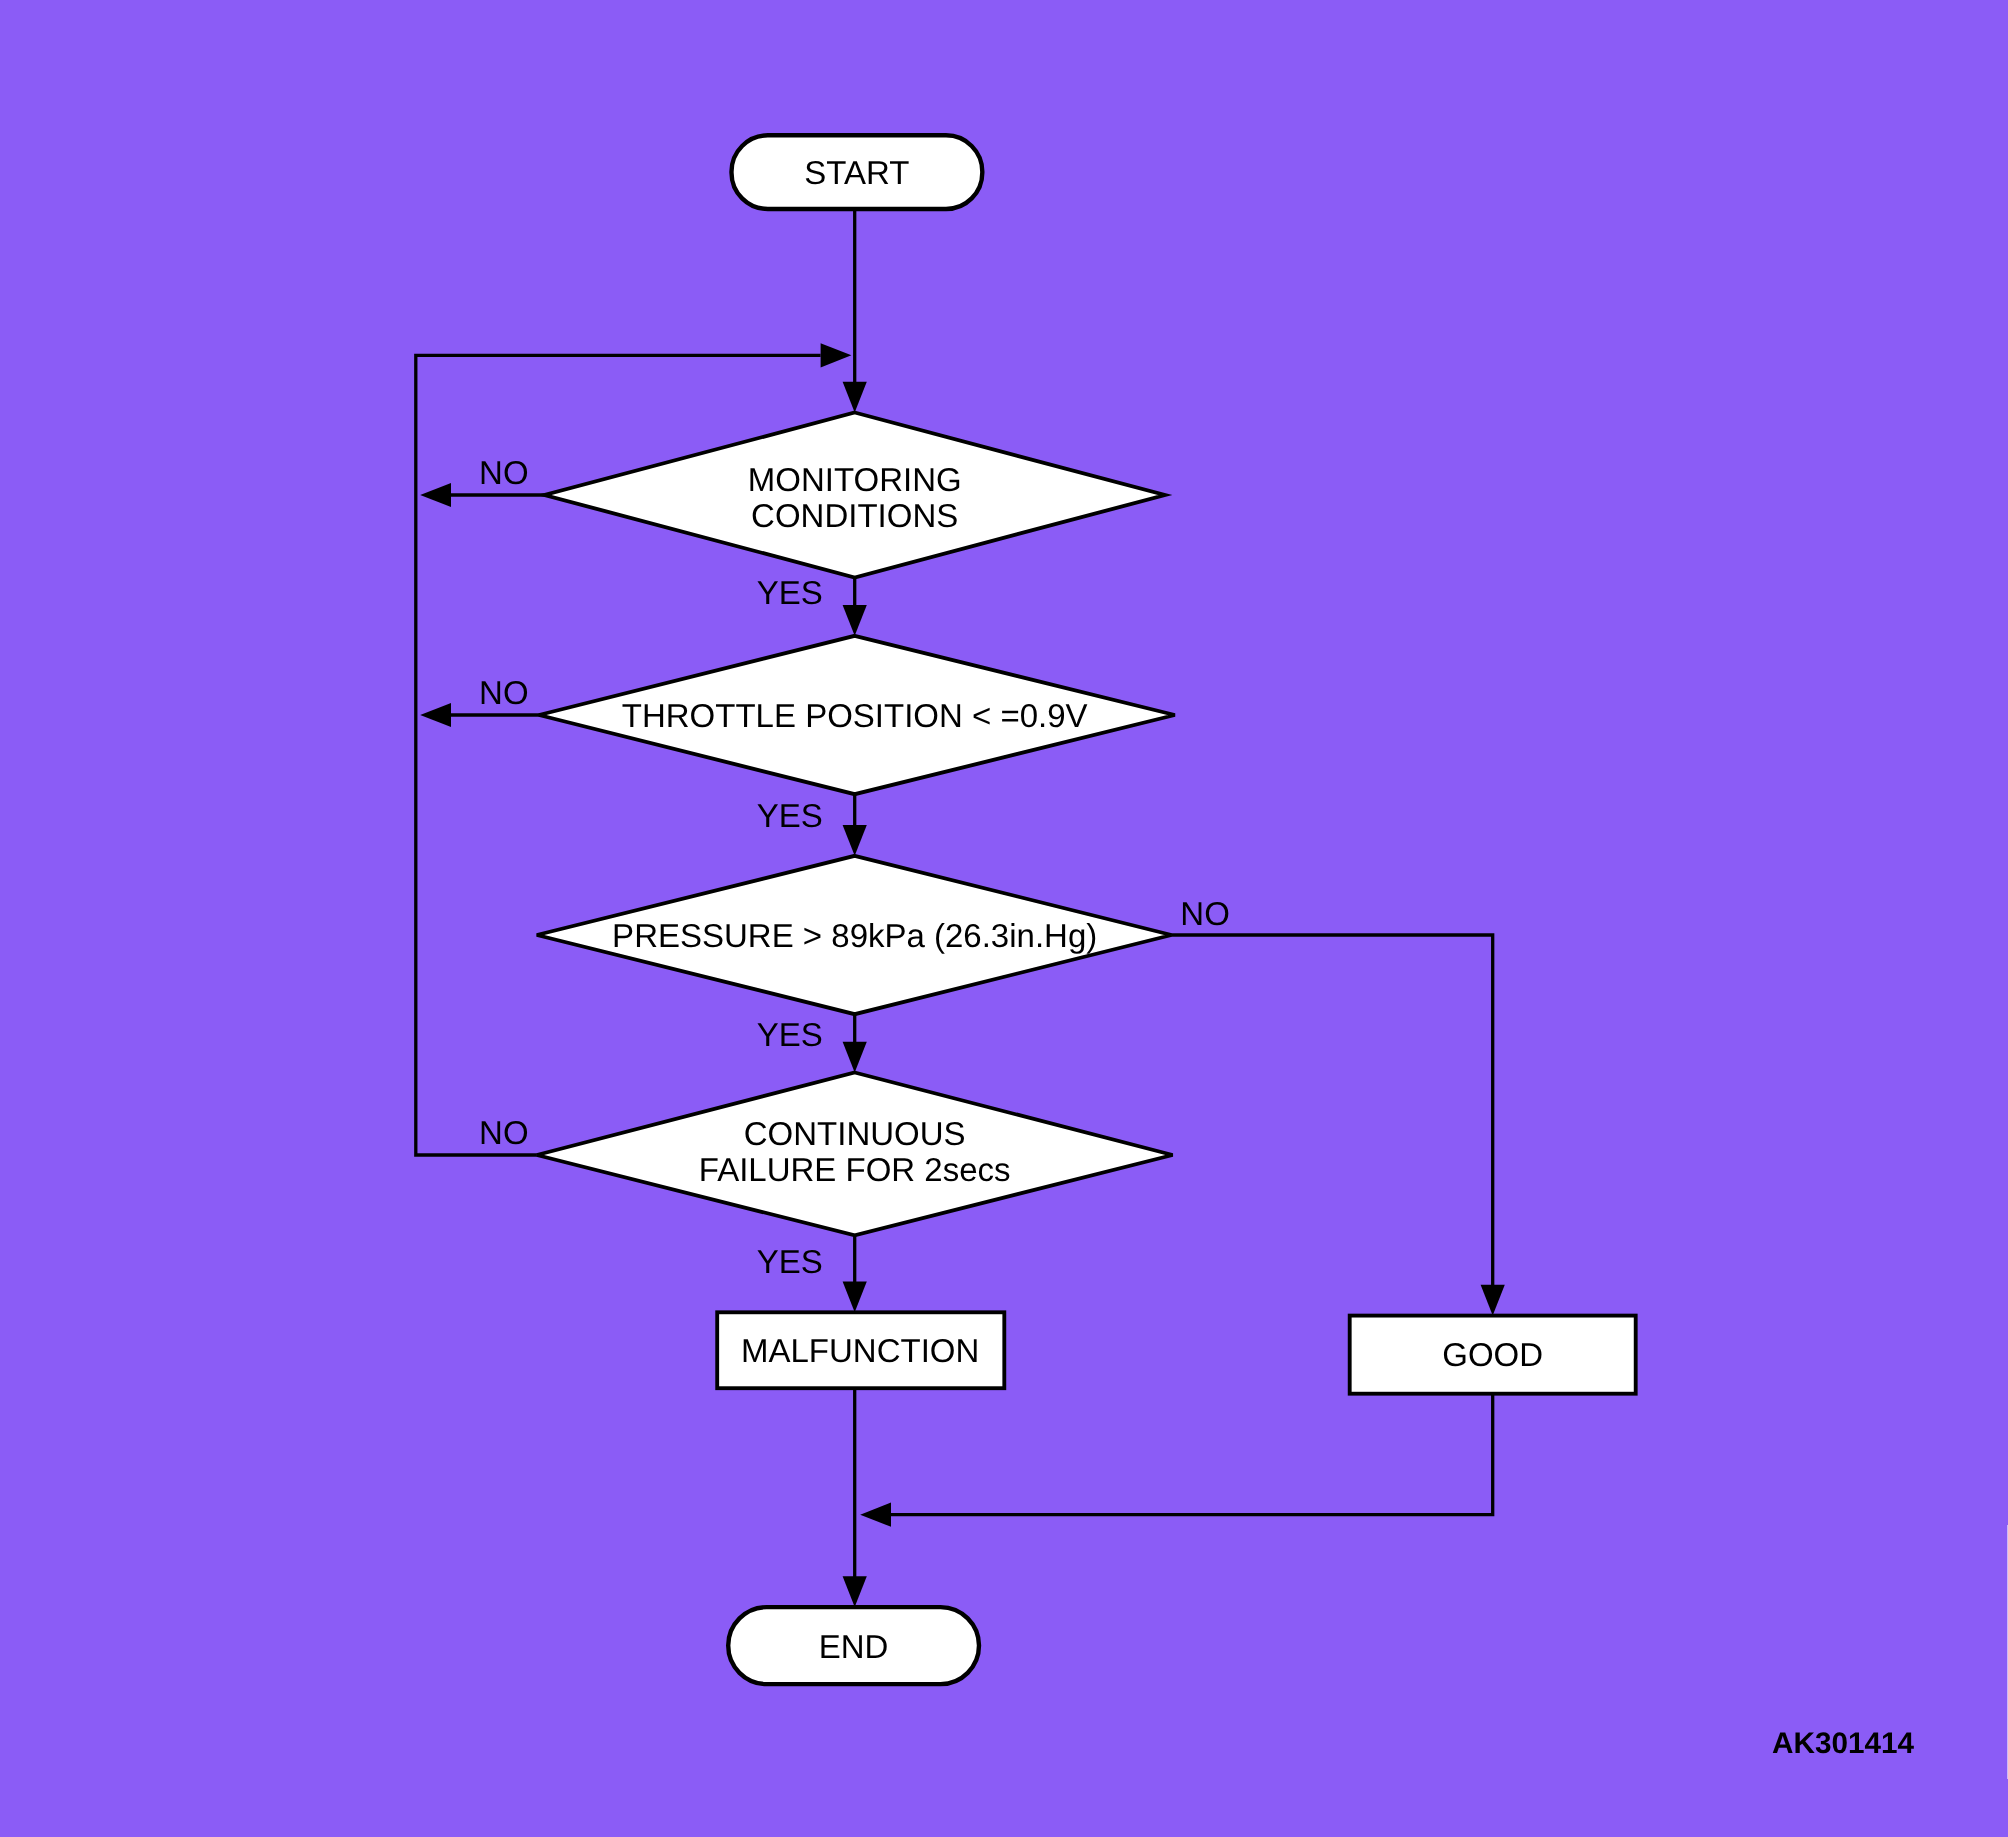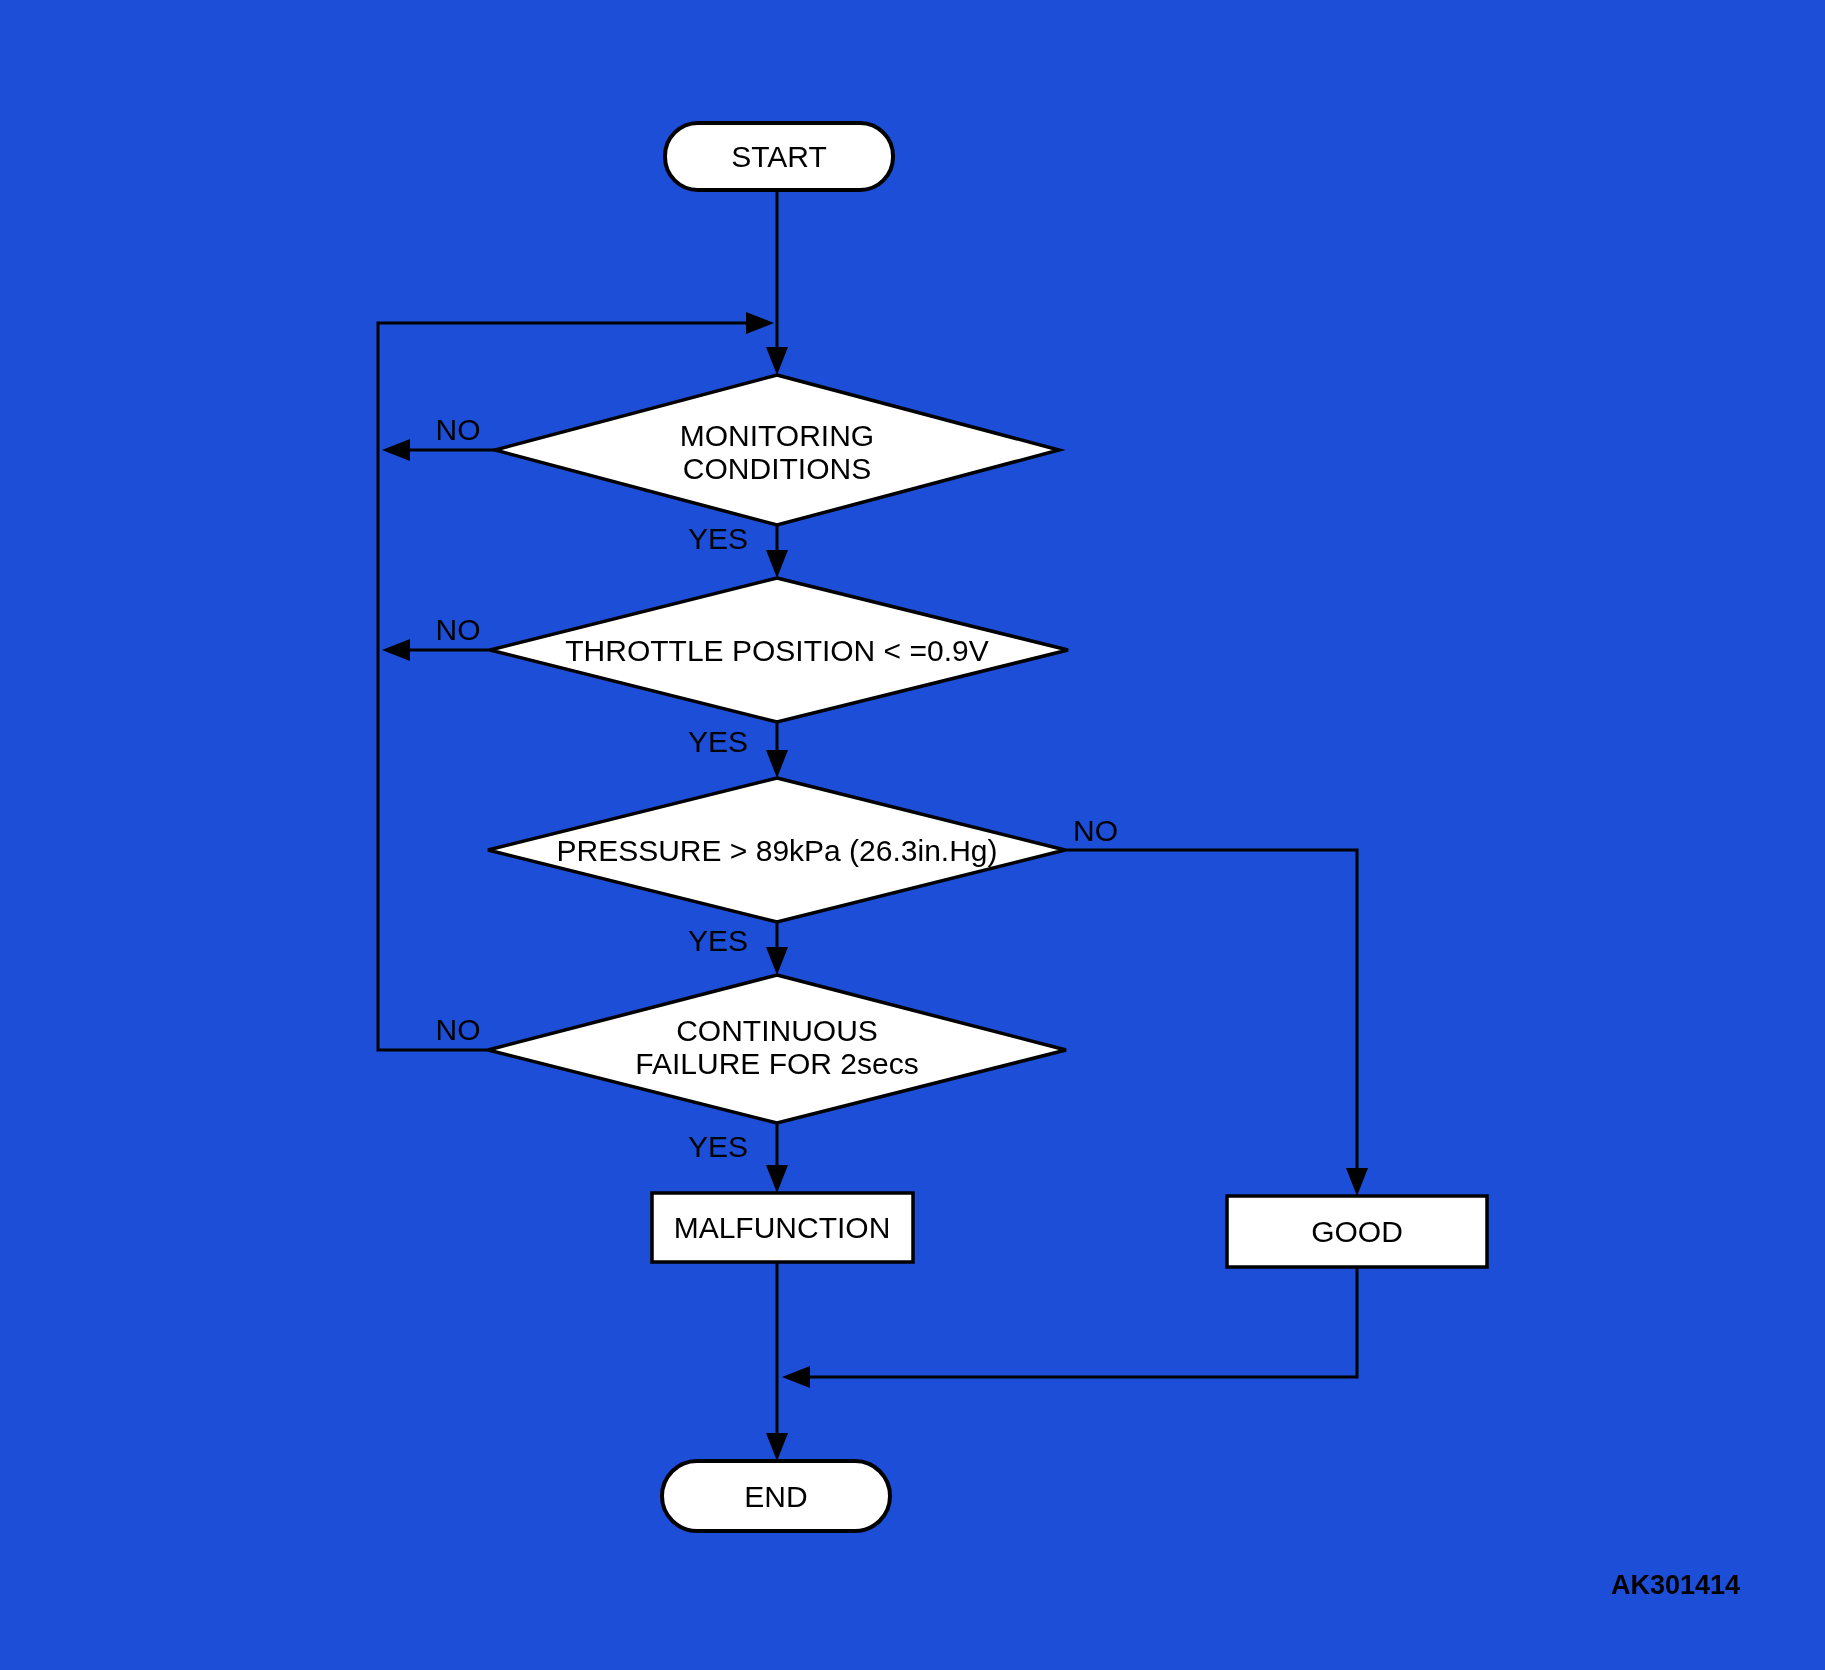--- a/index.html
+++ b/index.html
@@ -1,19 +1,19 @@
 <!DOCTYPE html>
 <html><head>
 <meta charset="utf-8">
 <style>
   html,body{margin:0;padding:0;background:#ffffff;}
   .canvas{
     position:relative;
     width:1825px;height:1670px;
-    background:#1d4ed8;
+    background:#8b5cf6;
     font-family:"Liberation Sans", sans-serif;
   }
   svg{display:block;}
   .edge{fill:none;stroke:#000;stroke-width:3;stroke-linejoin:miter;}
   .shape{fill:#fff;stroke:#000;stroke-width:3.5;}
   .term{fill:#fff;stroke:#000;stroke-width:4;}
   .ah{fill:#000;stroke:none;}
   .lbl{
     font-family:"Liberation Sans", sans-serif;
     font-size:30px;fill:#000;

